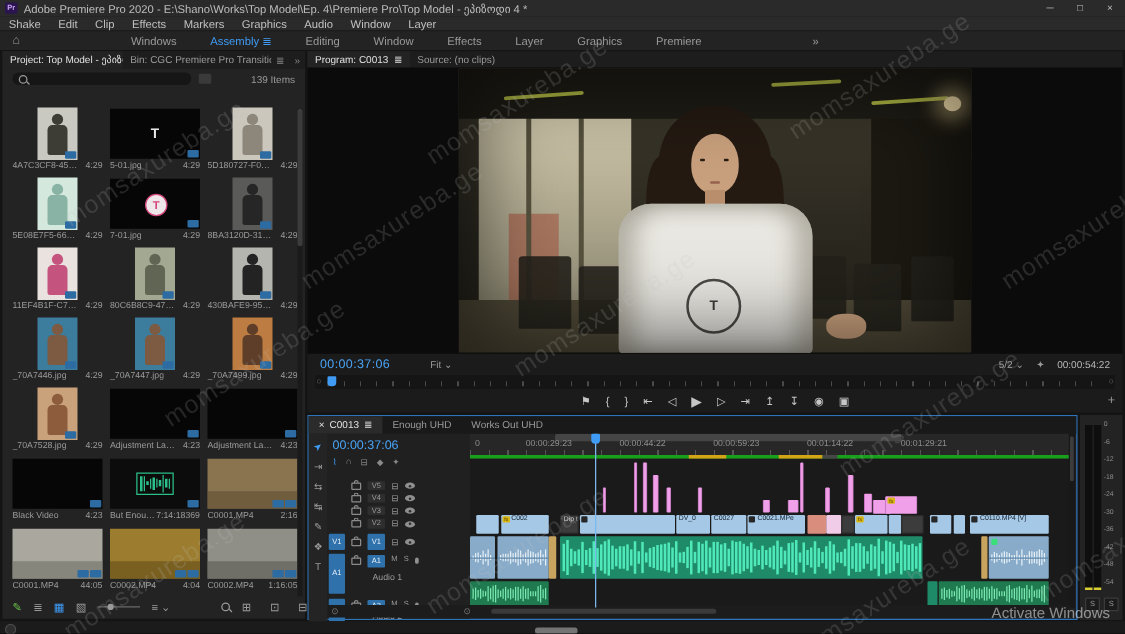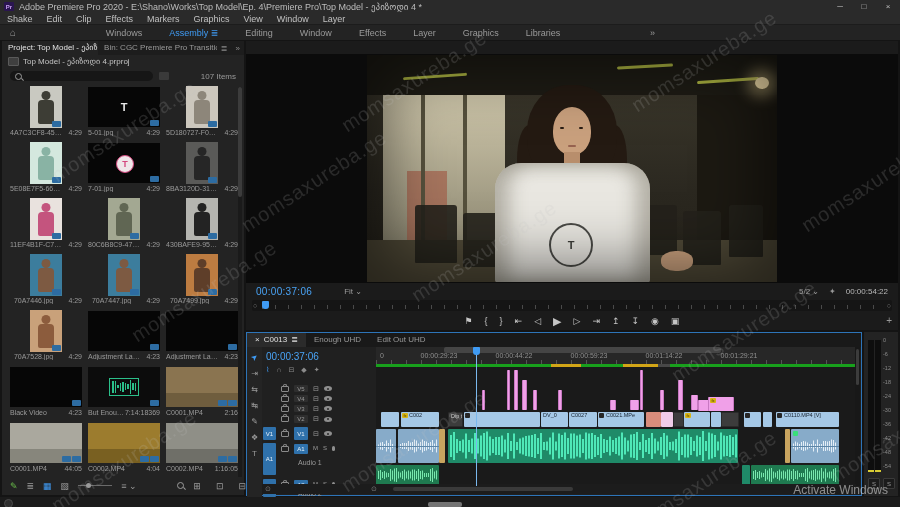--- a/index.html
+++ b/index.html
@@ -161,57 +161,53 @@
       </span>
   </div>
 
   <div class="abs menubar" id="menu-bar">
       <span>Shake</span>
       <span>Edit</span>
       <span>Clip</span>
       <span>Effects</span>
       <span>Markers</span>
       <span>Graphics</span>
-      <span>View</span>
+      <span>Audio</span>
       <span>Window</span>
       <span>Layer</span>
     </div>
 
   <div class="abs wsbar">
     <span class="ws-home">⌂</span>
     <span class="ws-tabs" id="ws-tabs">
         <span>Windows</span>
         <span class="active">Assembly ≣</span>
         <span>Editing</span>
         <span>Window</span>
         <span>Effects</span>
         <span>Layer</span>
         <span>Graphics</span>
-        <span>Libraries</span>
+        <span>Premiere</span>
       </span>
     <span class="ws-ovf">»</span>
   </div>
 
   <div class="abs panel" id="project">
     <div class="ptabs">
       <span class="ptab active">Project: Top Model - ეპიზოდი 4</span>
       <span class="ptab">Bin: CGC Premiere Pro Transitions UHD</span>
       <span class="pmenu">≣</span>
       <span class="pmenu">»</span>
     </div>
-    <div class="crumb">
-      <span class="crumb-ic"></span>
-      <span>Top Model - ეპიზოდი 4.prproj</span>
-    </div>
     <div class="searchrow">
       <span class="searchbox">
           <span class="mag"></span>
         </span>
       <span class="filter-ic"></span>
-      <span class="items-count">107 Items</span>
+      <span class="items-count">139 Items</span>
     </div>
     <div id="proj-grid">
         <div class="cell" style="left: 6px; top: 0px;">
           <div class="thumbwrap">
             <div style="position: relative; width: 32px; height: 42px; background: rgb(201, 201, 193);">
               <div class="fig-head" style="background: rgb(61, 61, 53);"></div>
               <div class="fig-body" style="background: rgb(61, 61, 53);"></div>
               <div class="badge"></div>
             </div>
           </div>
@@ -493,20 +489,24 @@
         <span style="flex: 1 1 0%;"></span>
         <span class="mag"></span>
         <span style="margin-right: 6px;">⊞</span>
         <span style="margin-right: 6px;">⊡</span>
         <span style="margin-right: 6px;">⊟</span>
       </div>
     <div class="pscroll"></div>
   </div>
 
   <div class="abs" id="program">
+    <div class="ptabs">
+      <span class="ptab active"><span>Program: C0013</span> &nbsp;≣</span>
+      <span class="ptab">Source: (no clips)</span>
+    </div>
     <div class="vidwell">
       <div class="vframe">
         <div class="vs-window">
           <div class="vs-bldg"></div>
           <div class="vs-wf" style="left:38px"></div>
             <div class="vs-wf" style="left:80px"></div>
         </div>
         <div class="vs-wall-dk"></div>
         <div class="vs-ceil"></div>
         <div class="vs-lightbar" style="left:36px;top:20px;width:64px;transform:rotate(-4deg)"></div>
@@ -568,21 +568,21 @@
     <div class="tl-tabs" id="tl-tabs">
         <span class="tl-tab active">
           <span>×</span>
           <span>C0013</span>
           <span>≣</span>
         </span>
         <span class="tl-tab">
           <span>Enough UHD</span>
         </span>
         <span class="tl-tab">
-          <span>Edit Out UHD</span>
+          <span>Works Out UHD</span>
         </span>
       </div>
     <div class="toolcol" id="toolcol">
         <span class="sel">➤</span>
         <span>⇥</span>
         <span>⇆</span>
         <span>↹</span>
         <span>✎</span>
         <span>❖</span>
         <span>T</span>

